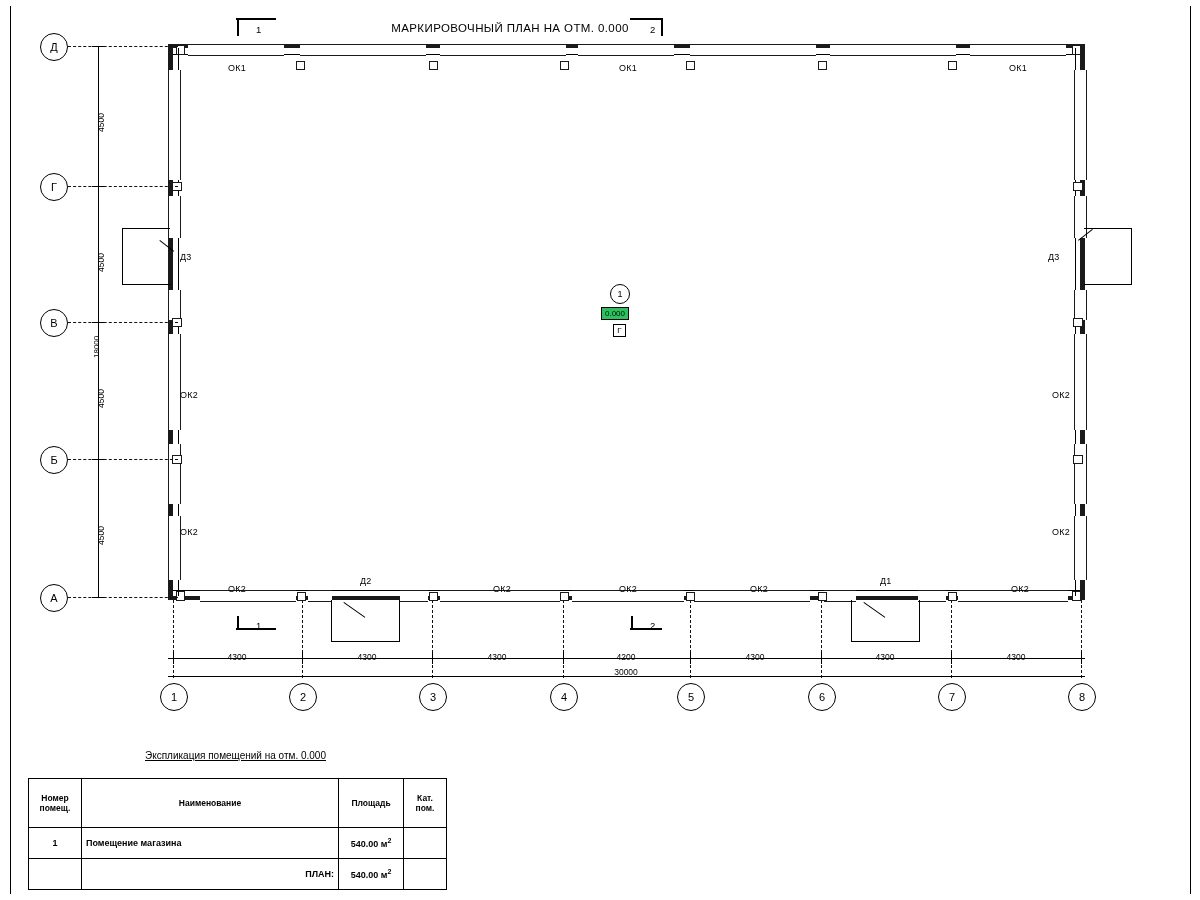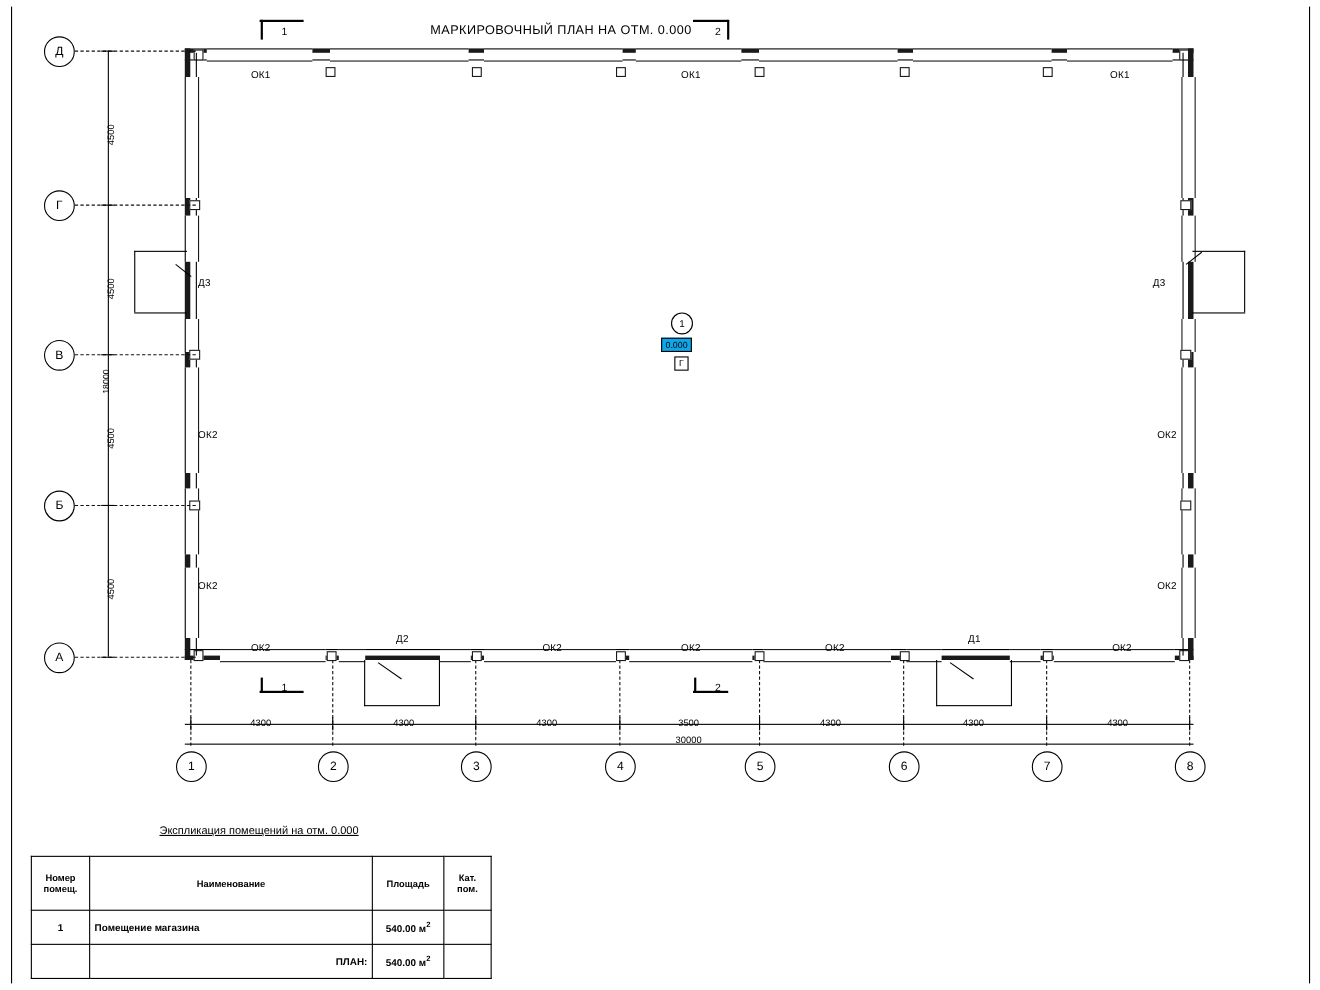--- a/index.html
+++ b/index.html
@@ -100,21 +100,21 @@
     width: 18px; height: 18px;
     border: 1px solid #000;
     border-radius: 50%;
     background: #fff;
     font-size: 9px;
     display: flex; align-items: center; justify-content: center;
   }
   .room-elev {
     position: absolute;
     border: 1px solid #000;
-    background: #0ea5e9;
+    background: #22c55e;
     font-size: 8px;
     padding: 0 3px;
     line-height: 11px;
     height: 11px;
   }
   .room-cat {
     position: absolute;
     border: 1px solid #000;
     background: #fff;
     font-size: 8px;
@@ -344,21 +344,21 @@
   <div class="vline" style="left:432px; top:652px; height:12px;"></div>
   <div class="vline" style="left:563px; top:652px; height:12px;"></div>
   <div class="vline" style="left:690px; top:652px; height:12px;"></div>
   <div class="vline" style="left:821px; top:652px; height:12px;"></div>
   <div class="vline" style="left:951px; top:652px; height:12px;"></div>
   <div class="vline" style="left:1081px; top:652px; height:12px;"></div>
 
   <div class="dimtxt" style="left:237px; top:652px;">4300</div>
   <div class="dimtxt" style="left:367px; top:652px;">4300</div>
   <div class="dimtxt" style="left:497px; top:652px;">4300</div>
-  <div class="dimtxt" style="left:626px; top:652px;">3500</div>
+  <div class="dimtxt" style="left:626px; top:652px;">4200</div>
   <div class="dimtxt" style="left:755px; top:652px;">4300</div>
   <div class="dimtxt" style="left:885px; top:652px;">4300</div>
   <div class="dimtxt" style="left:1016px; top:652px;">4300</div>
 
   <div class="hline" style="left:168px; top:676px; width:917px;"></div>
   <div class="dimtxt" style="left:626px; top:667px;">30000</div>
 
   <div id="expl-title" style="left:112px; top:750px;margin-left:33px;">Экспликация помещений на отм. 0.000</div>
 
   <table class="expl" style="left:28px; top:778px;">

